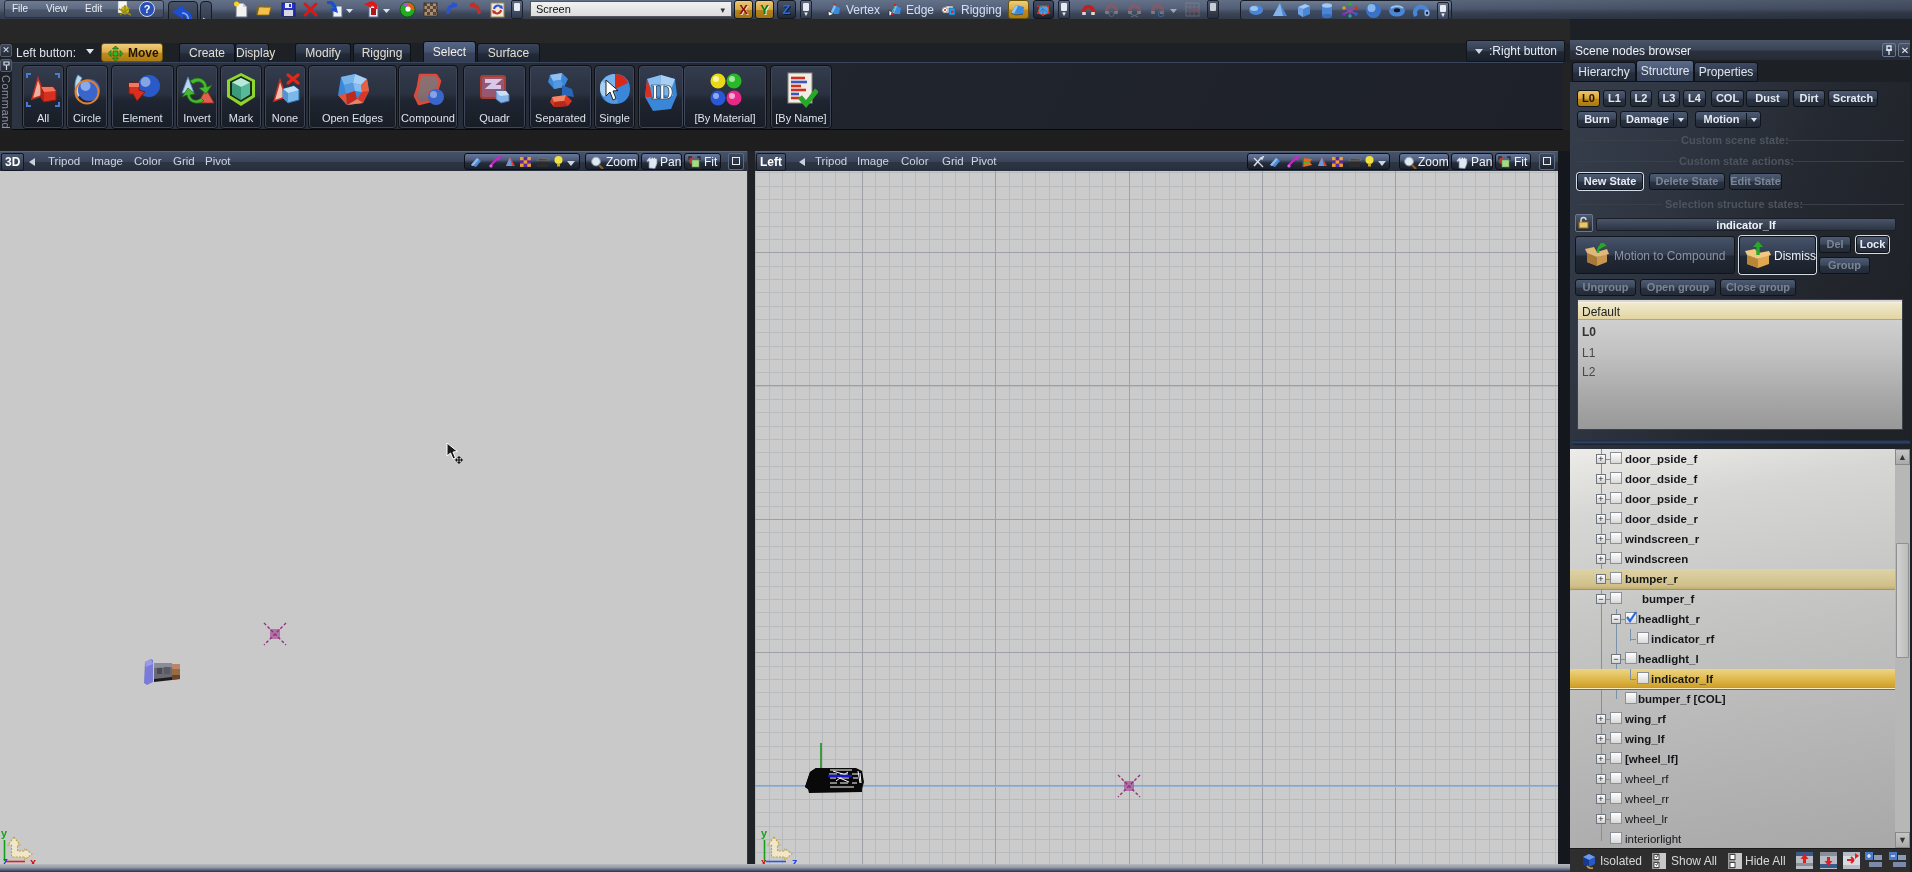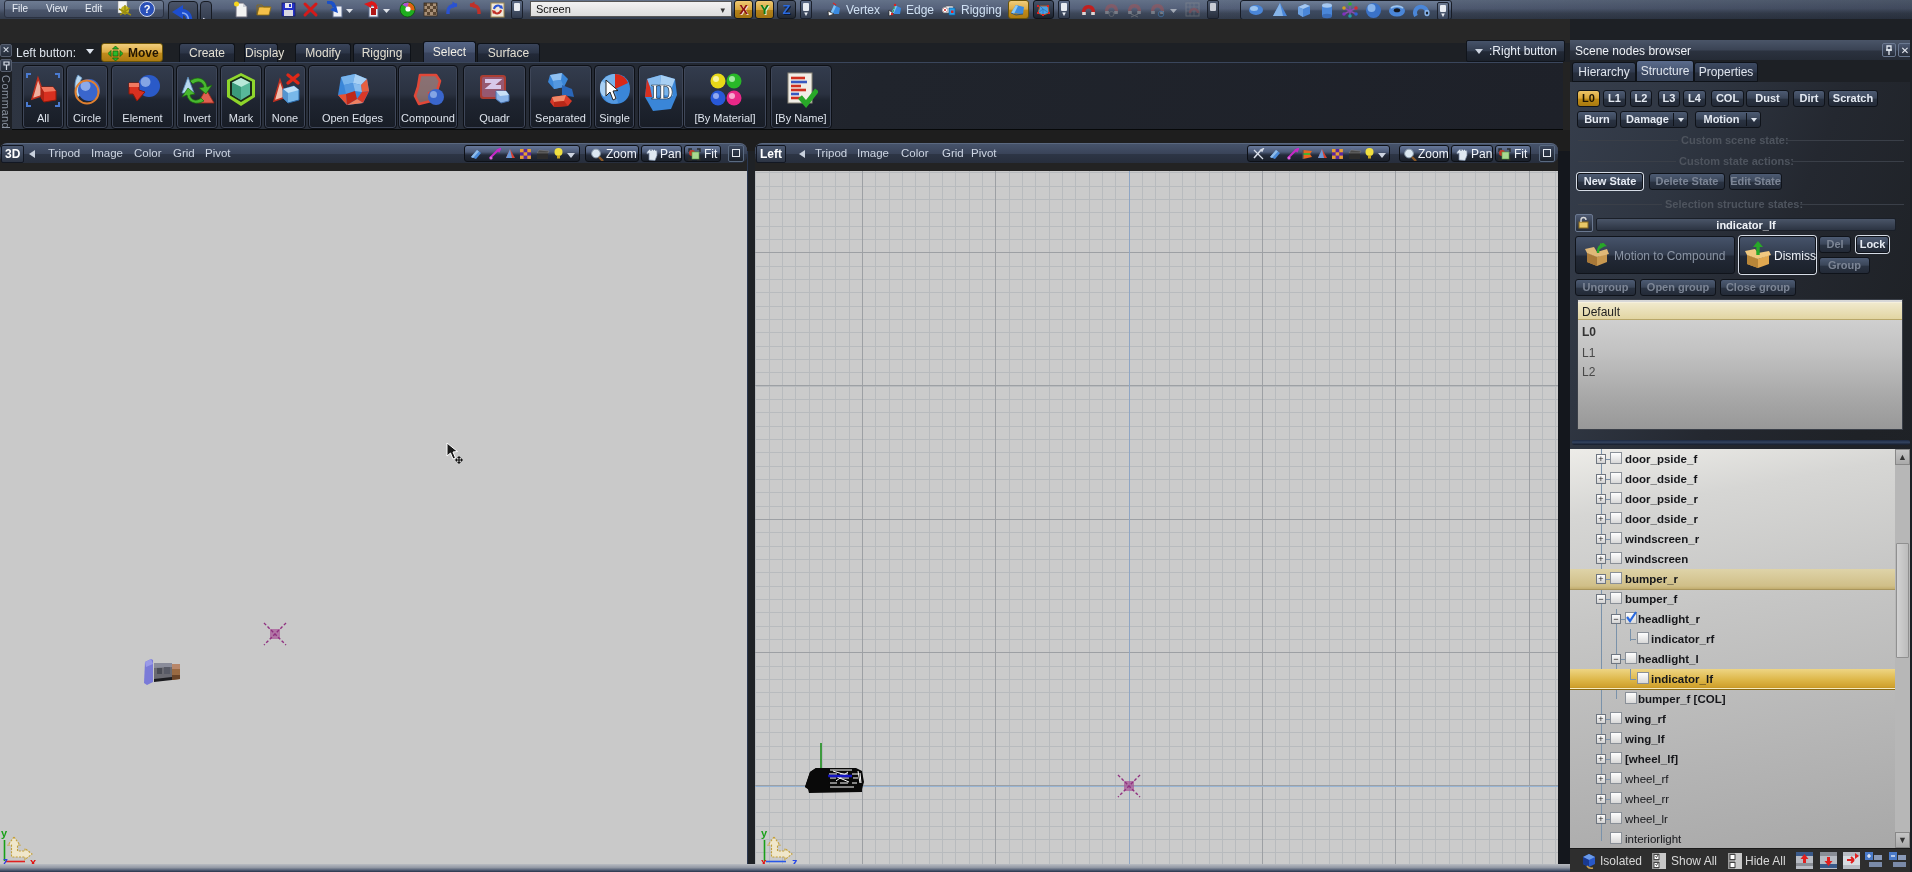--- a/index.html
+++ b/index.html
@@ -63,23 +63,23 @@
   background:linear-gradient(180deg,#333c4d 0%,#2a3140 45%,#1f2531 55%,#181d26 100%);
   border:1px solid #3e4658; outline:1px solid #0d1016; border-radius:3px;
   color:#dde3ec; font-size:11px; text-align:center; }
 .bigbtn .lbl { position:absolute; bottom:3px; width:100%; }
 .bigbtn svg { position:absolute; top:4px; left:50%; transform:translateX(-50%); }
 
 
 #gap2 { left:0; top:130px; width:1570px; height:21px; background:#1e1e1e; }
 
 
-.vhead { top:143px; height:20px;
+.vhead { top:151px; height:20px;
   background:linear-gradient(180deg,#46536b 0%,#3a4459 50%,#2d3545 55%,#272e3c 100%);
-  border-top:1px solid #5a6880;border-radius:7px; }
+  border-top:1px solid #5a6880; }
 .vmenu { position:absolute; top:3px; color:#cdd5e2; font-size:11.5px; }
 .vlabel { position:absolute; left:1px; top:1px; height:18px; padding:0 3px; background:linear-gradient(180deg,#4d5a72,#2c3443);
   border:1px solid #121722; border-radius:2px; color:#fff; font-weight:bold; font-size:12px; line-height:16px; }
 .hbtn { position:absolute; top:1px; height:17px; border-radius:3px;
   background:linear-gradient(180deg,#67789a 0%,#4d5b78 40%,#242b3a 60%,#1a202a 100%);
   border:1px solid #0d1016; color:#f0f4fa; font-size:12px; }
 .icobox { position:absolute; top:1px; height:17px; border-radius:3px;
   background:linear-gradient(180deg,#67789a 0%,#4d5b78 40%,#242b3a 60%,#1a202a 100%);
   border:1px solid #0d1016; }
 
@@ -368,21 +368,21 @@
 <div id="tabrow" class="abs">
   <div class="abs txt" style="left:16px;top:3px;color:#dfe5ee;font-size:12px">Left button:</div>
   <div class="abs" style="left:86px;top:6px;width:0;height:0;border-left:4px solid transparent;border-right:4px solid transparent;border-top:5px solid #dfe5ee"></div>
   <div class="abs g-amber" style="left:101px;top:0;width:62px;height:19px">
     <svg style="position:absolute;left:6px;top:2px" width="15" height="15">
           <path d="M7.5 0 l3 3 h-6 z M7.5 15 l-3 -3 h6 z M0 7.5 l3 -3 v6 z M15 7.5 l-3 3 v-6 z M5 5 h5 v5 h-5 z" fill="#2ab82a" stroke="#0c5c0c" stroke-width="0.7"></path>
         </svg>
     <div class="abs" style="left:26px;top:2px;color:#221503;font-size:12px;font-weight:bold">Move</div>
   </div>
   <div class="tab" style="left:179px;width:56px">Create</div>
-  <div class="tab" style="left:244px;width:34px">Display</div>
+  <div class="tab" style="left:235px;width:34px">Display</div>
   <div class="tab" style="left:295px;width:56px">Modify</div>
   <div class="tab" style="left:353px;width:58px">Rigging</div>
   <div class="tab active" style="left:423px;width:53px">Select</div>
   <div class="tab" style="left:477px;width:63px">Surface</div>
   <div class="abs g-dark" style="left:1466px;top:-3px;width:99px;height:22px;border-radius:2px">
     <div class="abs" style="left:8px;top:8px;width:0;height:0;border-left:4px solid transparent;border-right:4px solid transparent;border-top:5px solid #cdd4e0"></div>
     <div class="abs txt" style="left:22px;top:3px;color:#e8edf5;font-size:12px">:Right button</div>
   </div>
 </div>
 <div id="cmdstrip" class="abs">
@@ -872,21 +872,21 @@
       <div class="trow" style="top:120px;background:linear-gradient(180deg,#ded3a8 0%,#d0bf88 85%,#c2ad6e 100%);box-shadow:0 1px 0 #a8955c;">
             <div class="pm" style="left:26px">+</div>
             <div class="abs" style="left:36px;top:10px;width:4px;height:1px;background:#7a92aa"></div>
             <div class="cb" style="left:40px"></div>
             <div class="titem" style="left:55px;">bumper_r</div>
           </div>
       <div class="trow" style="top:140px;">
             <div class="pm" style="left:26px">−</div>
             <div class="abs" style="left:36px;top:10px;width:4px;height:1px;background:#7a92aa"></div>
             <div class="cb" style="left:40px"></div>
-            <div class="titem" style="left:55px;">bumper_f</div>
+            <div class="titem" style="left:72px;">bumper_f</div>
           </div>
       <div class="trow" style="top:160px;">
             <div class="pm" style="left:41px">−</div>
             <div class="abs" style="left:51px;top:10px;width:4px;height:1px;background:#7a92aa"></div>
             <div class="cb" style="left:55px">
               <svg width="12" height="12" style="position:absolute;left:-1px;top:-2px">
                 <path d="M2 6 l3 4 l6 -9" fill="none" stroke="#2a6ae0" stroke-width="2.2"></path>
               </svg>
             </div>
             <div class="titem" style="left:68px;">headlight_r</div>

